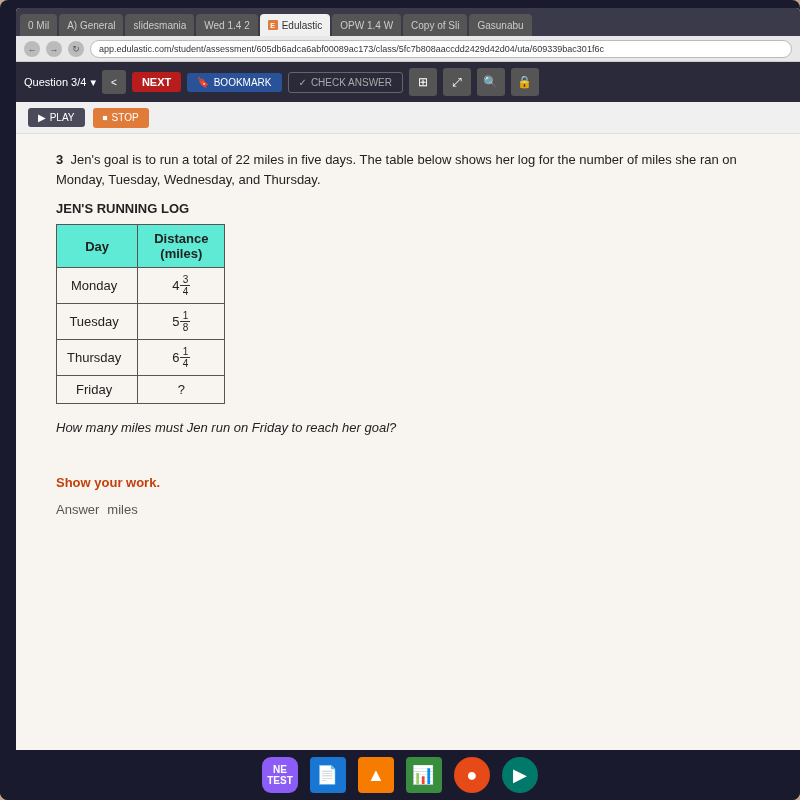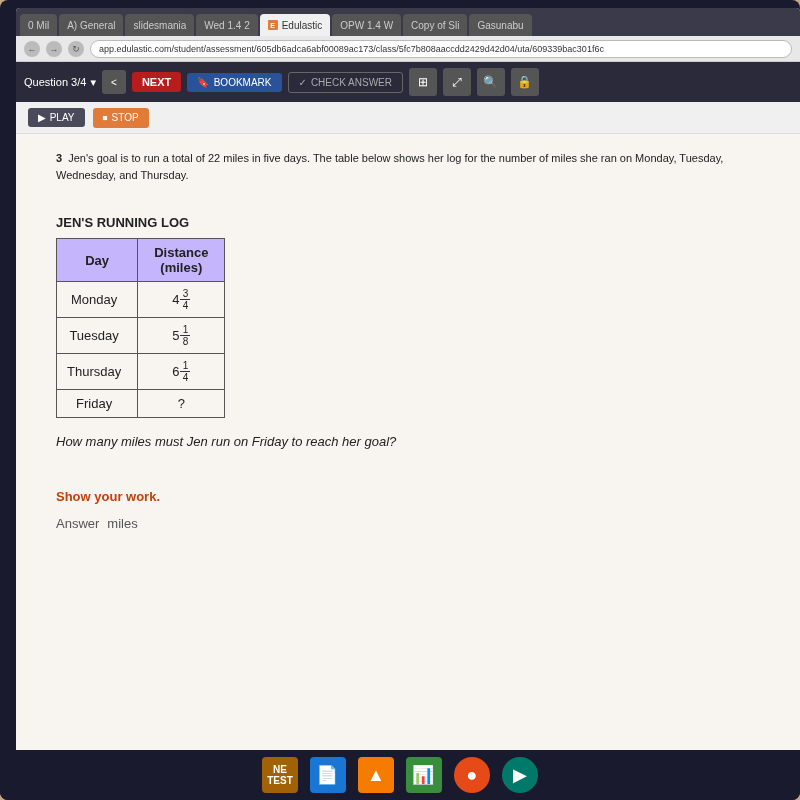--- a/index.html
+++ b/index.html
@@ -225,24 +225,24 @@
 
     
     .main-content {
       flex: 1;
       background: #f8f5f0;
       padding: 16px 20px;
       overflow-y: auto;
     }
 
     .question-text {
-      font-size: 11px;
+      font-size: 13px;
       color: #222;
       line-height: 1.5;
-      margin-bottom: 32px;
+      margin-bottom: 12px;
     }
 
     .table-title {
       font-size: 13px;
       font-weight: bold;
       color: #222;
       margin-bottom: 8px;
     }
 
     .running-table {
@@ -250,21 +250,21 @@
       margin-bottom: 16px;
     }
     .running-table th, .running-table td {
       border: 1px solid #555;
       padding: 6px 16px;
       text-align: center;
       font-size: 13px;
       color: #222;
     }
     .running-table th {
-      background: #c4b5fd;
+      background: #5eead4;
       font-weight: bold;
     }
     .running-table td:first-child {
       text-align: center;
       padding-left: 10px;
     }
     .frac-part {
       display: inline-flex;
       flex-direction: column;
       align-items: center;
@@ -483,21 +483,21 @@
 
         <div class="answer-row">
           <span class="answer-label">Answer</span>
           <span class="answer-unit">miles</span>
         </div>
       </div>
     </div>
   </div>
 
   <div class="taskbar">
-    <div class="taskbar-icon" style="background:#a16207;">
+    <div class="taskbar-icon" style="background:#8b5cf6;border-radius:9px;">
       <span style="color:white;font-size:10px;font-weight:bold;text-align:center;line-height:1.1;">NE<br>TEST</span>
     </div>
     <div class="taskbar-icon" style="background:#1976d2;">
       <span style="color:white;font-size:18px;">📄</span>
     </div>
     <div class="taskbar-icon" style="background:#f57c00;">
       <span style="color:white;font-size:18px;">▲</span>
     </div>
     <div class="taskbar-icon" style="background:#388e3c;">
       <span style="color:white;font-size:18px;">📊</span>

